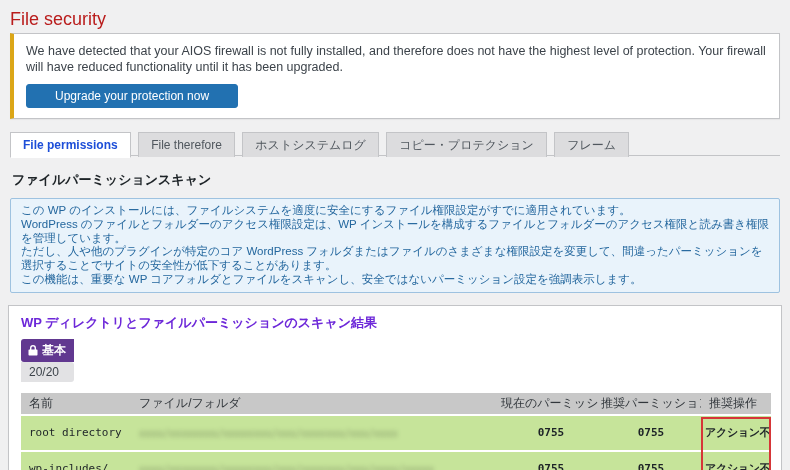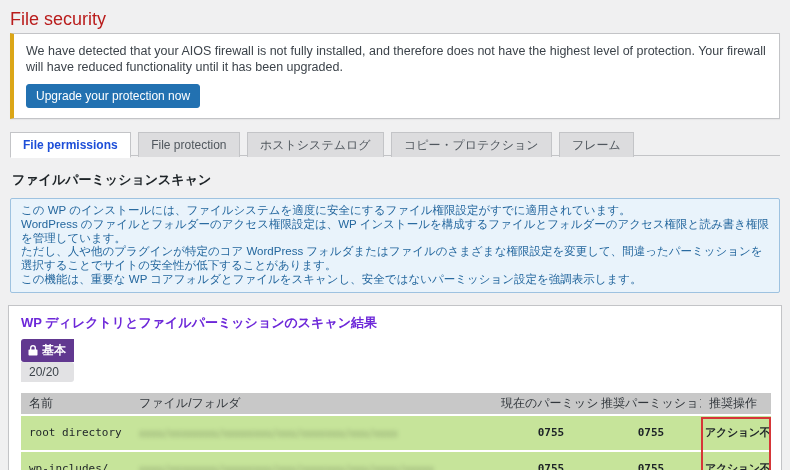--- a/index.html
+++ b/index.html
@@ -31,21 +31,21 @@
   .notice-text { font-size: 12.5px; line-height: 16px; color: #3c434a; }
   .upgrade-btn {
     margin-top: 9px;
     display: inline-block;
     background: #2271b1;
     border: 1px solid #2271b1;
     border-radius: 3px;
     color: #fff;
     font-size: 12px;
     font-family: "Liberation Sans", sans-serif;
-    padding: 4px 9px;
+    padding: 4px 28px;
     cursor: pointer;
   }
 
   
   .nav-tabs {
     border-bottom: 1px solid #c3c4c7;
     padding-left: 0;
     height: 25px;
   }
   .nav-tab {
@@ -189,21 +189,21 @@
 
   <h1 class="page-title">File security</h1>
 
   <div class="notice">
     <p class="notice-text">We have detected that your AIOS firewall is not fully installed, and therefore does not have the highest level of protection. Your firewall will have reduced functionality until it has been upgraded.</p>
     <button class="upgrade-btn">Upgrade your protection now</button>
   </div>
 
   <nav class="nav-tabs">
     <span class="nav-tab active">File permissions</span>
-    <span class="nav-tab">File protection</span>
+    <span class="nav-tab">File therefore</span>
     <span class="nav-tab">ホストシステムログ</span>
     <span class="nav-tab">コピー・プロテクション</span>
     <span class="nav-tab">フレーム</span>
   </nav>
 
   <h3 class="scan-heading">ファイルパーミッションスキャン</h3>
 
   <div class="info-box">
     <div class="info-line">この WP のインストールには、ファイルシステムを適度に安全にするファイル権限設定がすでに適用されています。</div>
     <div class="info-line">WordPress のファイルとフォルダーのアクセス権限設定は、WP インストールを構成するファイルとフォルダーのアクセス権限と読み書き権限を管理しています。</div>

